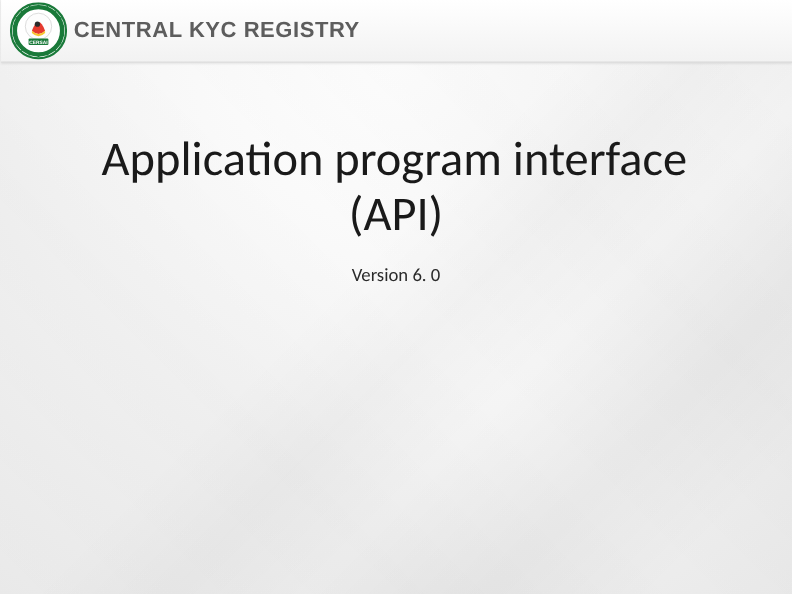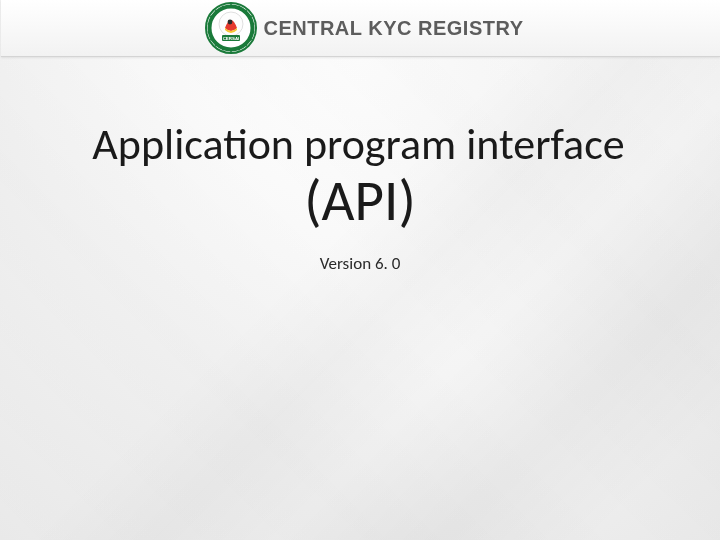--- a/index.html
+++ b/index.html
@@ -41,21 +41,20 @@
     top: 0;
     left: 1px;
     right: 0;
     height: 56px;
     background: linear-gradient(#ffffff, #f2f2f2);
     border-bottom: 1px solid #d4d4d4;
     box-shadow: 0 1px 2px rgba(0,0,0,0.08);
     display: flex;
     align-items: center;
     padding-left: 8px;
-    justify-content: center;
   }
   .logo-wrap {
     width: 52px;
     height: 52px;
     display: flex;
     align-items: center;
     justify-content: center;
   }
   .header-title {
     margin-left: 6px;
@@ -75,21 +74,21 @@
     text-align: center;
   }
   .title-line1 {
     font-size: 44px;
     color: #1a1a1a;
     line-height: 1.1;
     font-weight: 400;
     margin: 0 3px 2px 0;
   }
   .title-line2 {
-    font-size: 57px;
+    font-size: 44px;
     color: #1a1a1a;
     line-height: 1.1;
     font-weight: 400;
     margin: 0;
   }
   .version {
     margin-top: 20px;
     font-size: 17px;
     color: #2a2a2a;
   }

